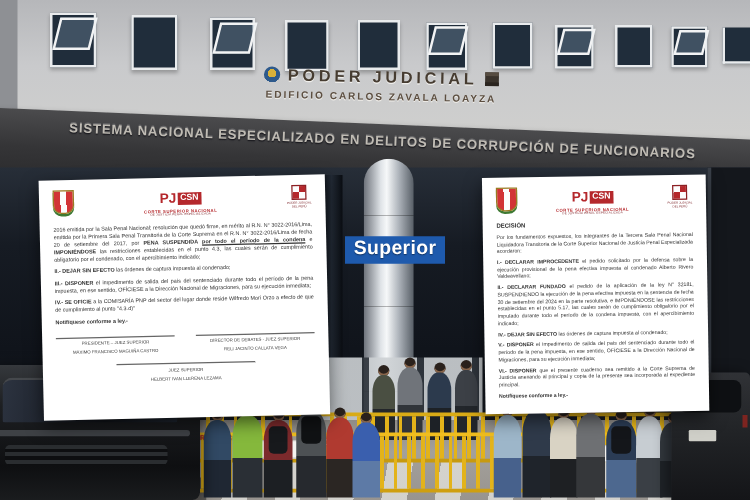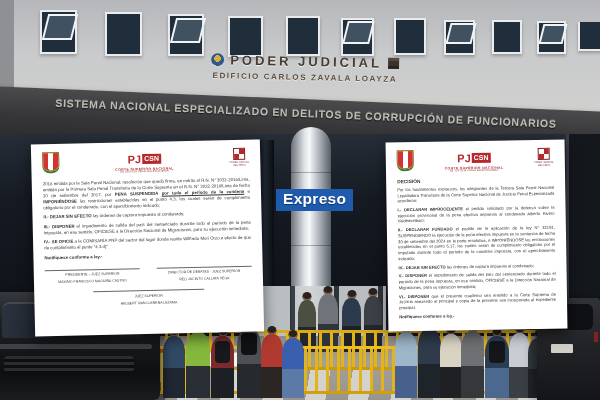--- a/index.html
+++ b/index.html
@@ -281,15 +281,15 @@
         <p><b>I.- DECLARAR IMPROCEDENTE</b><span> el pedido solicitado por la defensa sobre la ejecución provisional de la pena efectiva impuesta al condenado Alberto Rivero Valdeavellano;</span></p>
         <p><b>II.- DECLARAR FUNDADO</b><span> el pedido de la aplicación de la ley N° 32181, SUSPENDIENDO la ejecución de la pena efectiva impuesta en la sentencia de fecha 30 de setiembre del 2024 en la parte resolutiva, e IMPONIÉNDOSE las restricciones establecidas en el punto 5.17, las cuales serán de cumplimiento obligatorio por el imputado durante todo el período de la condena impuesta, con el apercibimiento indicado;</span></p>
         <p><b>IV.- DEJAR SIN EFECTO</b><span> las órdenes de captura impuesta al condenado;</span></p>
         <p><b>V.- DISPONER</b><span> el impedimento de salida del país del sentenciado durante todo el período de la pena impuesta, en ese sentido, OFÍCIESE a la Dirección Nacional de Migraciones, para su ejecución inmediata;</span></p>
         <p><b>VI.- DISPONER</b><span> que el presente cuaderno sea remitido a la Corte Suprema de Justicia anexando al principal y copia de la presente sea incorporada al expediente principal.</span></p>
         <p><b>Notifíquese conforme a ley.-</b><span></span></p>
       </div>
     </div>
   </div>
 
-  <div class="abs expreso">Expreso</div>
+  <div class="abs expreso">Superior</div>
 
 </div>
 
 </body></html>

